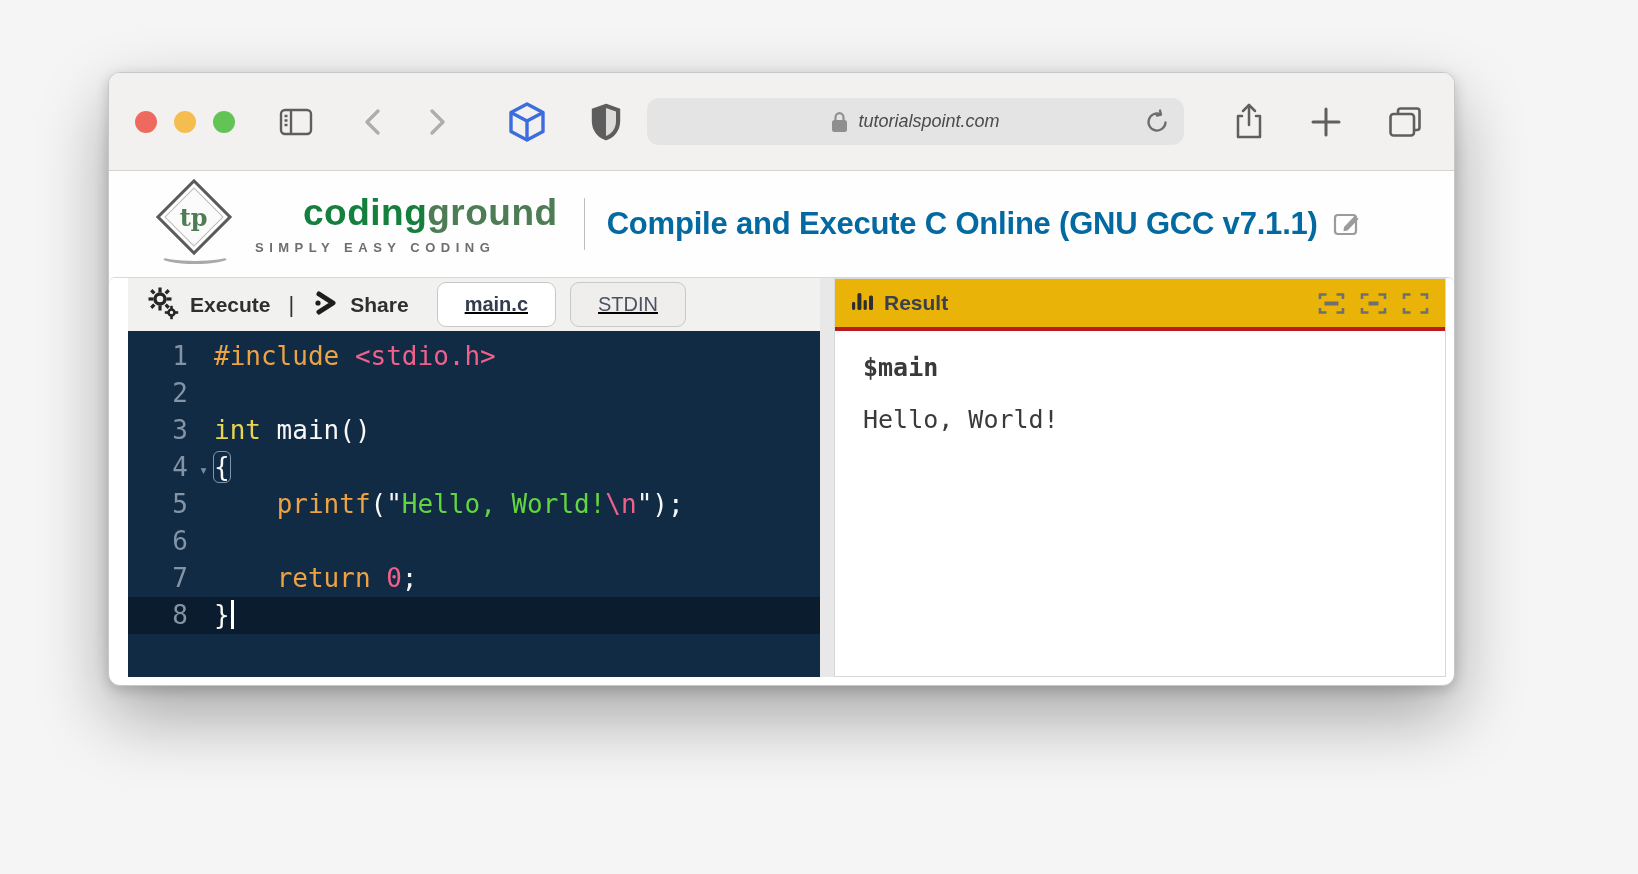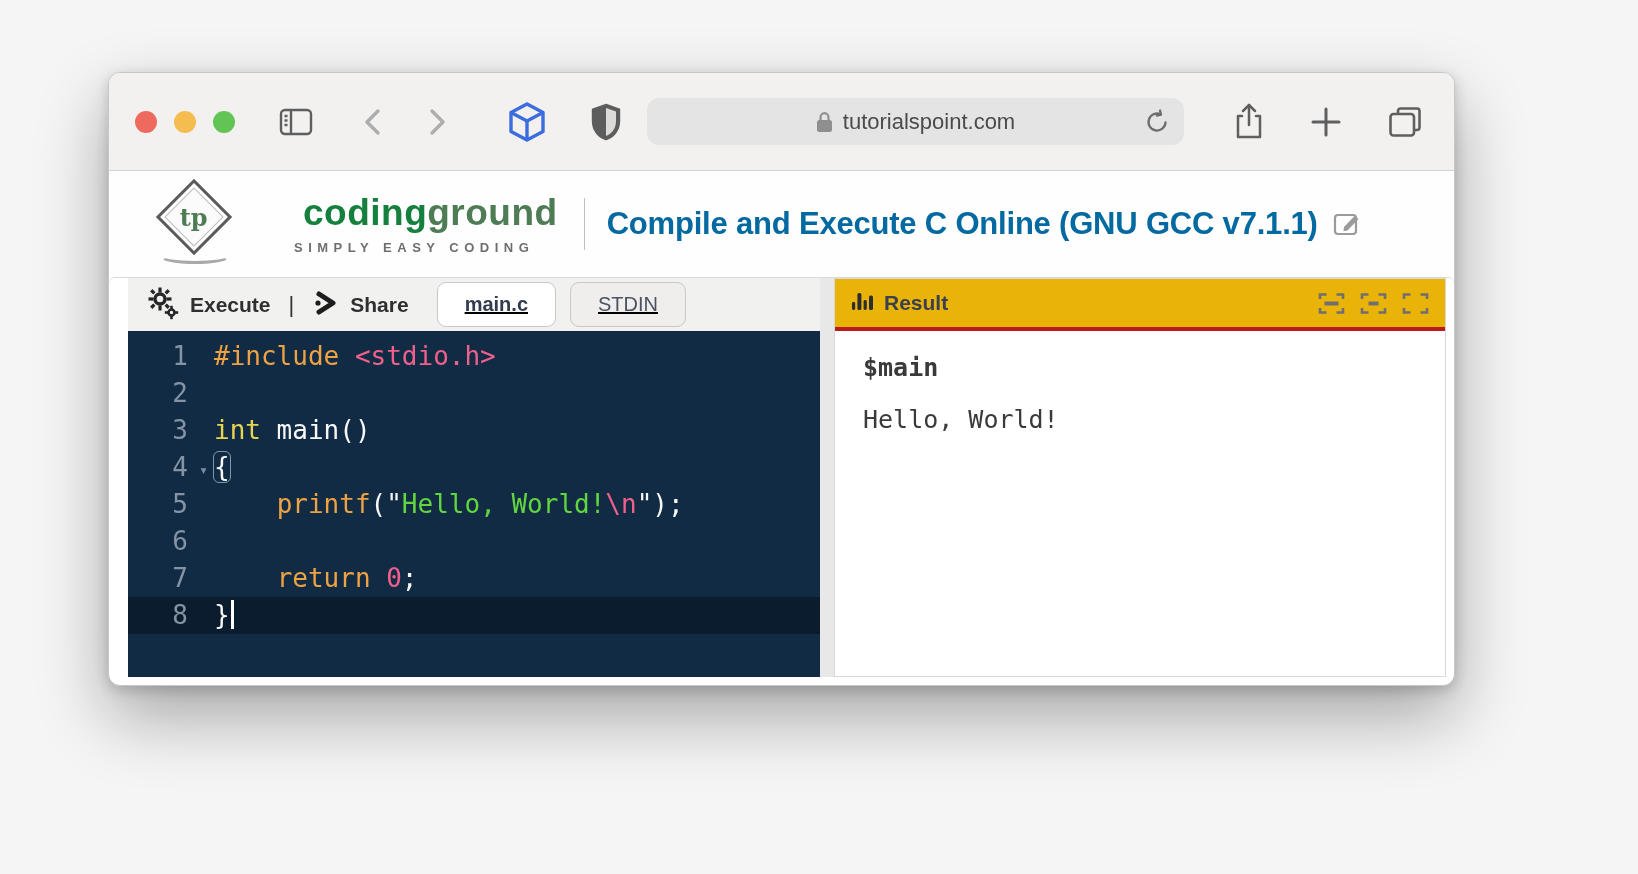--- a/index.html
+++ b/index.html
@@ -30,21 +30,21 @@
   .i-sidebar { margin-right:48px; }
   .i-back { margin-right:40px; }
   .i-fwd  { margin-right:58px; }
   .i-cube { margin-right:44px; }
   .i-shield { margin-right:26px; }
   .url-bar {
     width:537px; height:47px; background:#e5e4e4; border-radius:12px;
     display:flex; align-items:center; justify-content:center; position:relative;
     margin-right:50px;
   }
-  .url-text { font-size:22px; color:#4b4b4b; margin-left:10px; }
+  .url-text { font-size:18px; color:#4b4b4b; margin-left:10px;font-style:italic; }
   .i-reload { position:absolute; right:14px; top:10px; }
   .i-share { margin-right:46px; }
   .i-plus  { margin-right:46px; }
   
   .site-header {
     height:106px; background:#fefefe; display:flex; align-items:center;
     padding-left:42px;
   }
   .logo { display:flex; align-items:center; cursor:pointer; }
   .diamond-wrap { position:relative; width:90px; height:84px; margin-right:14px; }
@@ -60,21 +60,21 @@
   }
   .swoosh {
     position:absolute; left:8px; bottom:2px; width:72px; height:16px;
     border:3px solid transparent; border-bottom:3px solid #a9a9a9;
     border-radius:50%;
   }
   .logo-texts { display:flex; flex-direction:column; }
   .logo-name { font-size:37px; font-weight:bold; letter-spacing:.5px; line-height:1; }
   .logo-name .coding { color:#15803d;margin-left:48px; }
   .logo-name .ground { color:var(--logo-green); }
-  .logo-tag { font-size:13px; font-weight:bold; color:#6e6e6e; letter-spacing:5.5px; margin-top:9px;margin-left:39px; }
+  .logo-tag { font-size:13px; font-weight:bold; color:#6e6e6e; letter-spacing:5.5px; margin-top:9px; }
   .title-divider { width:1px; height:52px; background:#bfbfbf; margin:0 22px 0 26px; }
   .page-title { font-size:31px; font-weight:bold; color:#0369a1; letter-spacing:-0.2px; }
   .edit-btn { margin-left:14px; margin-top:4px; cursor:pointer; }
   
   .ide {
     height:400px; display:flex; padding-left:19px; border-top:1px solid #d9d8d7;
     background:#ffffff;
     border-radius:6px;
   }
   .editor-panel { width:692px; display:flex; flex-direction:column; }

